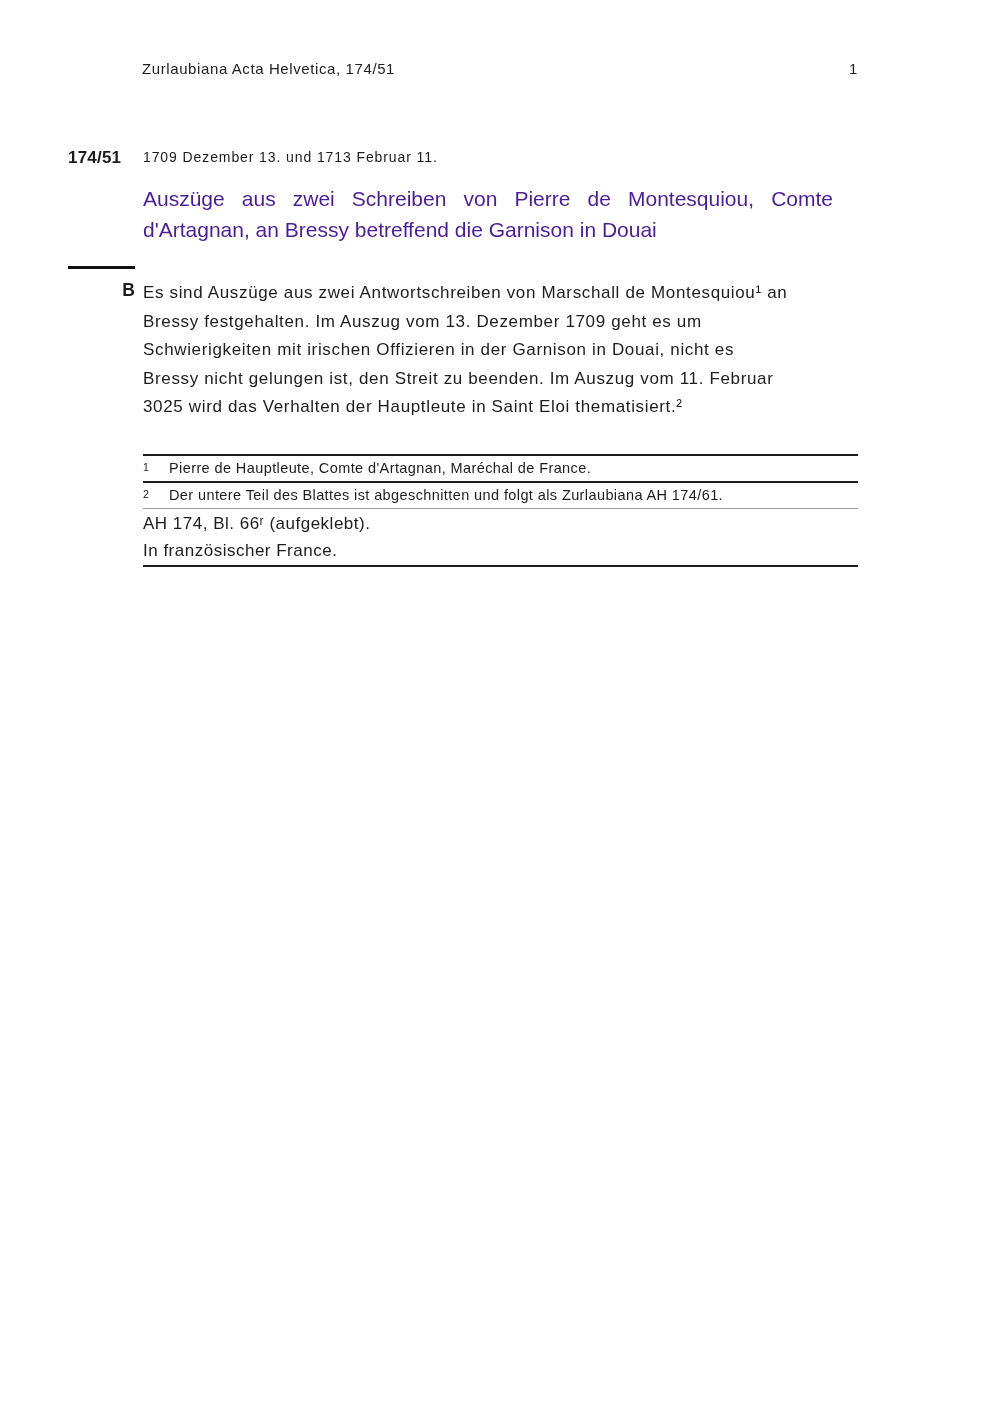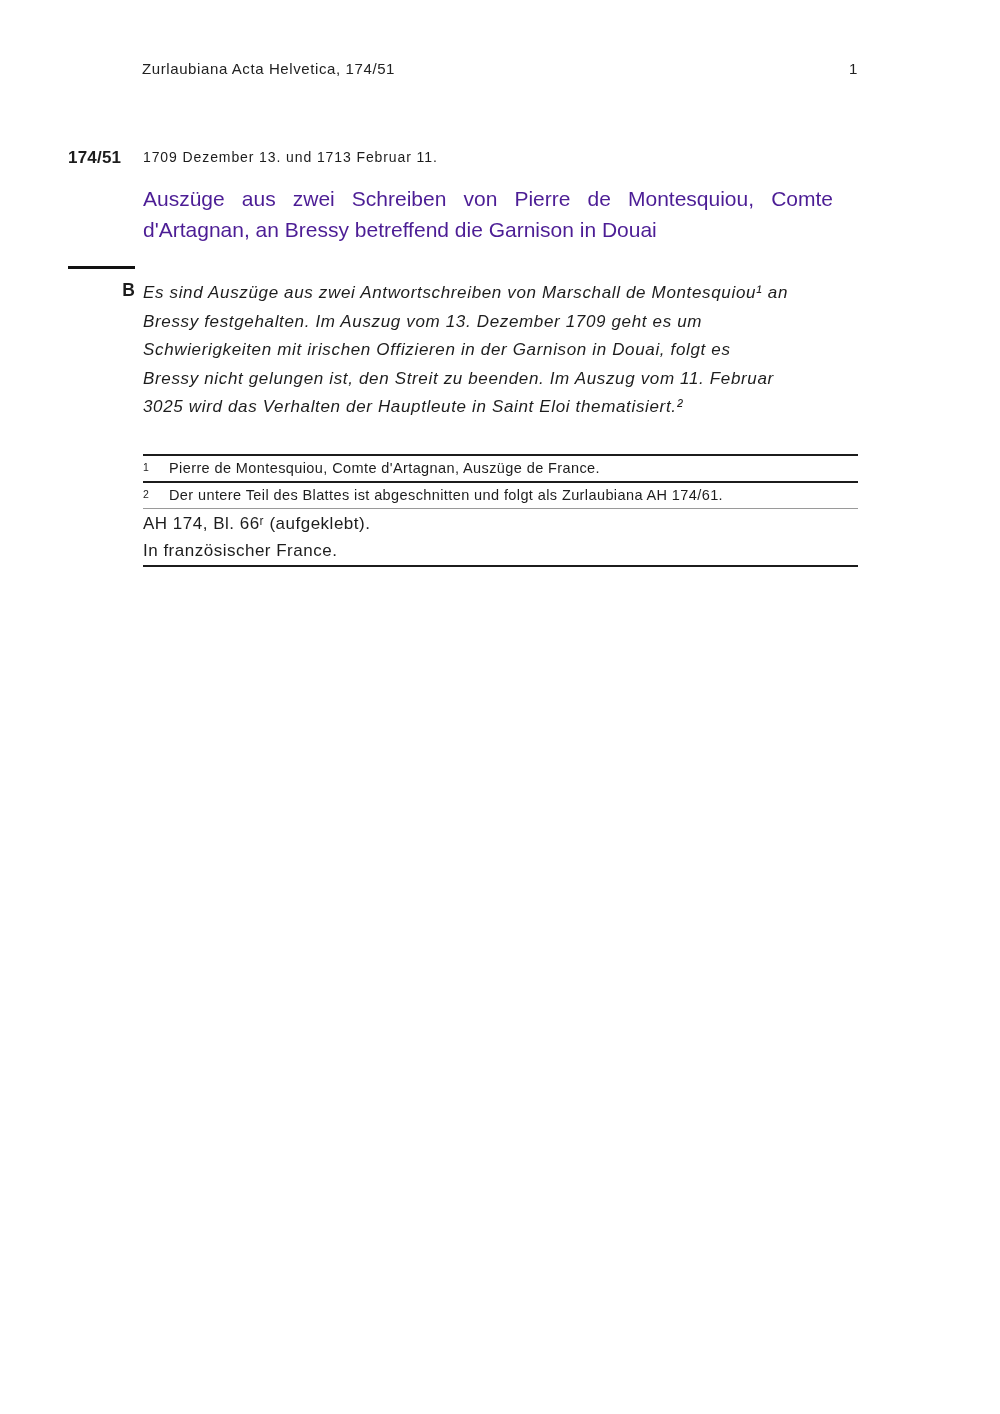--- a/index.html
+++ b/index.html
@@ -51,21 +51,20 @@
   .section-label {
     position: absolute; left: 68px; top: 280px; width: 67px;
     text-align: right; font-size: 17.5px; font-weight: bold;
   }
 
   
   .summary {
     position: absolute; left: 143px; top: 279px; width: 715px;
     font-size: 17px; line-height: 28.6px; letter-spacing: 0.65px;
     color: #1d1d1d;
-    font-style: italic;
   }
 
   
   .footnotes {
     position: absolute; left: 143px; top: 454px; width: 715px;
     font-size: 14.5px; letter-spacing: 0.4px; color: #1d1d1d;
   }
   .fn-sep { height: 2px; background: #1c1c1c; }
   .fn-sep-thin { height: 1px; background: #9a9a9a; }
   .fn-row { display: flex; padding: 3px 0 4px 0; line-height: 18px; }
@@ -105,30 +104,30 @@
     <div class="line-plain">d'Artagnan, an Bressy betreffend die Garnison in Douai</div>
   </div>
 
   <div class="section-rule"></div>
 
   <div class="section-label">B</div>
 
   <div class="summary">
     <div>Es sind Auszüge aus zwei Antwortschreiben von Marschall de Montesquiou¹ an</div>
     <div>Bressy festgehalten. Im Auszug vom 13. Dezember 1709 geht es um</div>
-    <div>Schwierigkeiten mit irischen Offizieren in der Garnison in Douai, folgt es</div>
+    <div>Schwierigkeiten mit irischen Offizieren in der Garnison in Douai, nicht es</div>
     <div>Bressy nicht gelungen ist, den Streit zu beenden. Im Auszug vom 11. Februar</div>
     <div>3025 wird das Verhalten der Hauptleute in Saint Eloi thematisiert.²</div>
   </div>
 
   <div class="footnotes">
     <div class="fn-sep"></div>
     <div class="fn-row">
       <span class="fn-marker">1</span>
-      <span class="fn-text">Pierre de Montesquiou, Comte d'Artagnan, Auszüge de France.</span>
+      <span class="fn-text">Pierre de Hauptleute, Comte d'Artagnan, Maréchal de France.</span>
     </div>
     <div class="fn-sep"></div>
     <div class="fn-row">
       <span class="fn-marker">2</span>
       <span class="fn-text">Der untere Teil des Blattes ist abgeschnitten und folgt als Zurlaubiana AH 174/61.</span>
     </div>
     <div class="fn-sep-thin"></div>
   </div>
 
   <div class="source-block">

